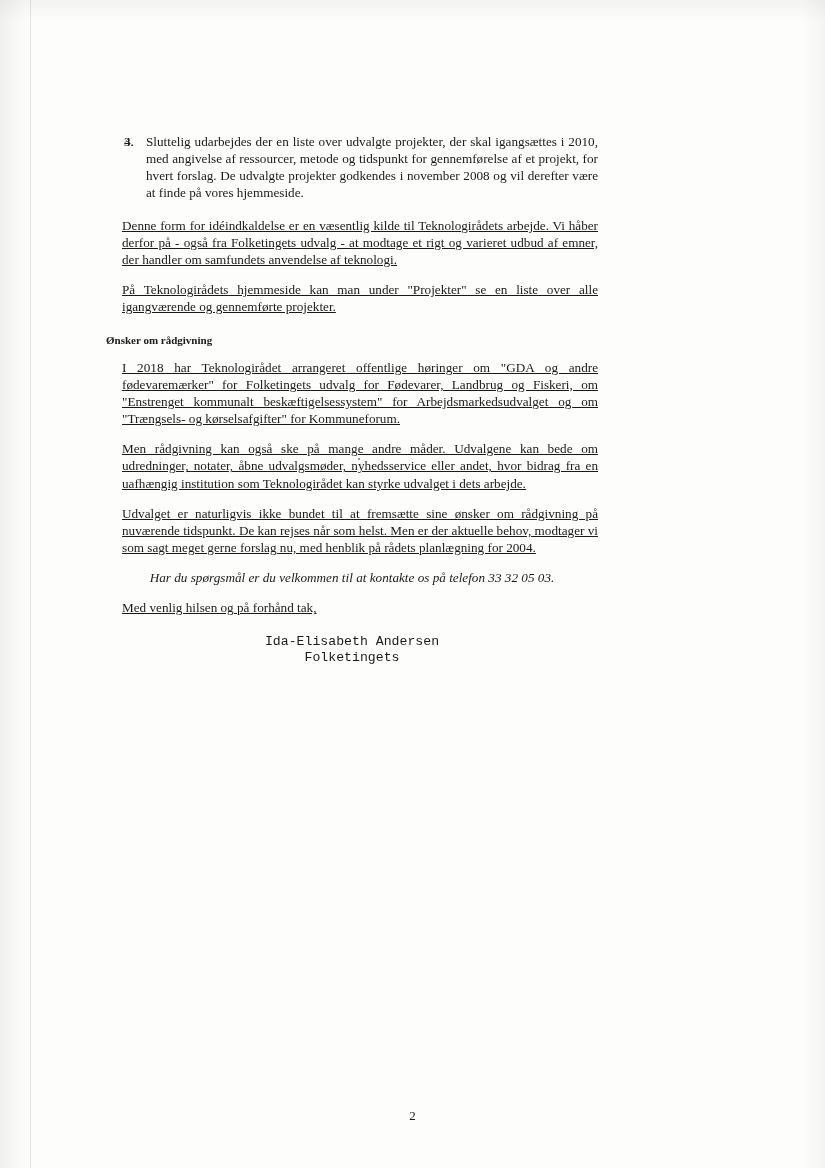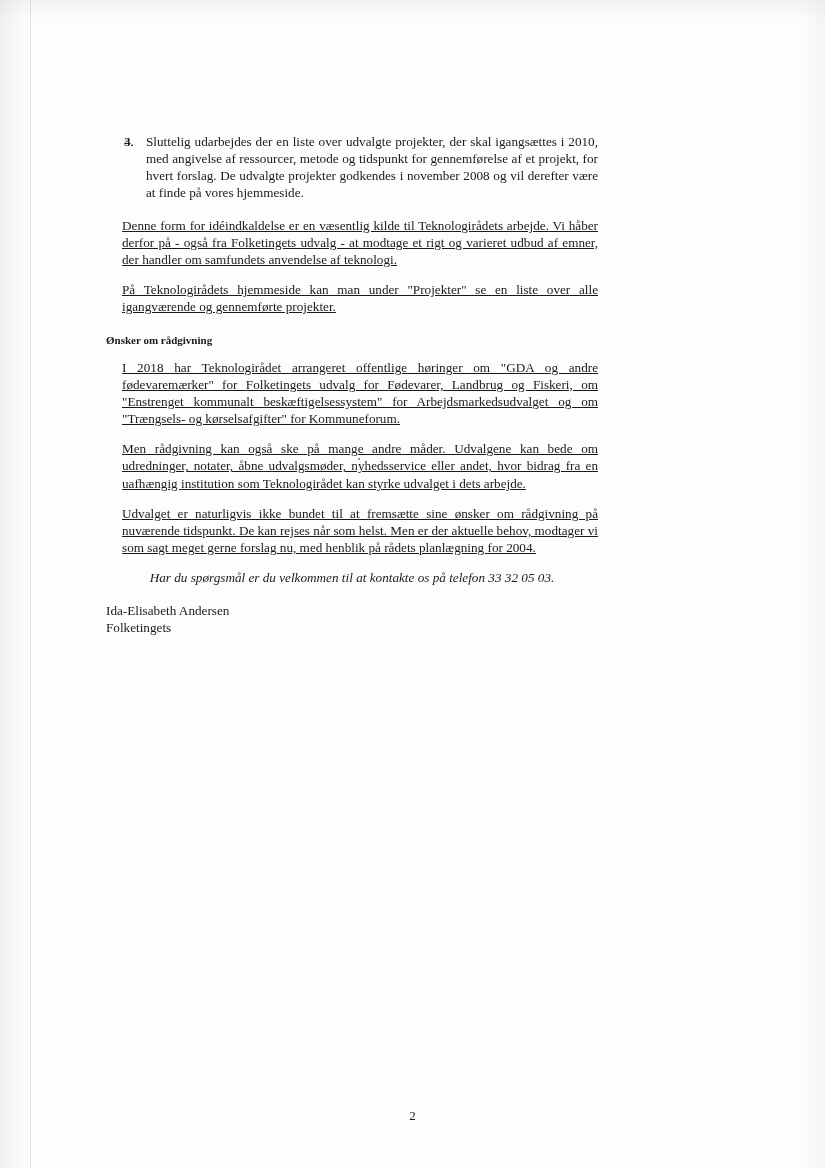--- a/index.html
+++ b/index.html
@@ -72,21 +72,22 @@
   p.italic {
     font-style: italic;
     margin: 0 0 13px 0;
     text-align: center;
   }
   .signature {
     margin-top: 17px;
     line-height: 1.25;
   }
   .signature div {
-    text-align: left;
+    text-align: center;
+    font-family: Liberation Mono, monospace;
   }
   .spacer-lg { height: 14px; }
   .page-number {
     position: absolute;
     left: 0;
     right: 0;
     top: 1108px;
     text-align: center;
     font-size: 13px;
     font-family: "Liberation Serif", serif;
@@ -126,20 +127,21 @@
     <p class="para">På Teknologirådets hjemmeside kan man under "Projekter" se en liste over alle igangværende og gennemførte projekter.</p>
 
     <h2 class="section">Ønsker om rådgivning</h2>
 
     <p class="para">I 2018 har Teknologirådet arrangeret offentlige høringer om "GDA og andre fødevaremærker" for Folketingets udvalg for Fødevarer, Landbrug og Fiskeri, om "Enstrenget kommunalt beskæftigelsessystem" for Arbejdsmarkedsudvalget og om "Trængsels- og kørselsafgifter" for Kommuneforum.</p>
     <p class="para">Men rådgivning kan også ske på mange andre måder. Udvalgene kan bede om udredninger, notater, åbne udvalgsmøder, nyhedsservice eller andet, hvor bidrag fra en uafhængig institution som Teknologirådet kan styrke udvalget i dets arbejde.</p>
     <p class="para">Udvalget er naturligvis ikke bundet til at fremsætte sine ønsker om rådgivning på nuværende tidspunkt. De kan rejses når som helst. Men er der aktuelle behov, modtager vi som sagt meget gerne forslag nu, med henblik på rådets planlægning for 2004.</p>
 
     <p class="italic">Har du spørgsmål er du velkommen til at kontakte os på  telefon 33 32 05 03.</p>
 
+    <p class="para">Med venlig hilsen og på forhånd tak,</p>
 
     <div class="signature">
       <div>Ida-Elisabeth Andersen</div>
       <div>Folketingets</div>
     </div>
 
   </div>
 
   <div class="page-number">2</div>
 </div>

